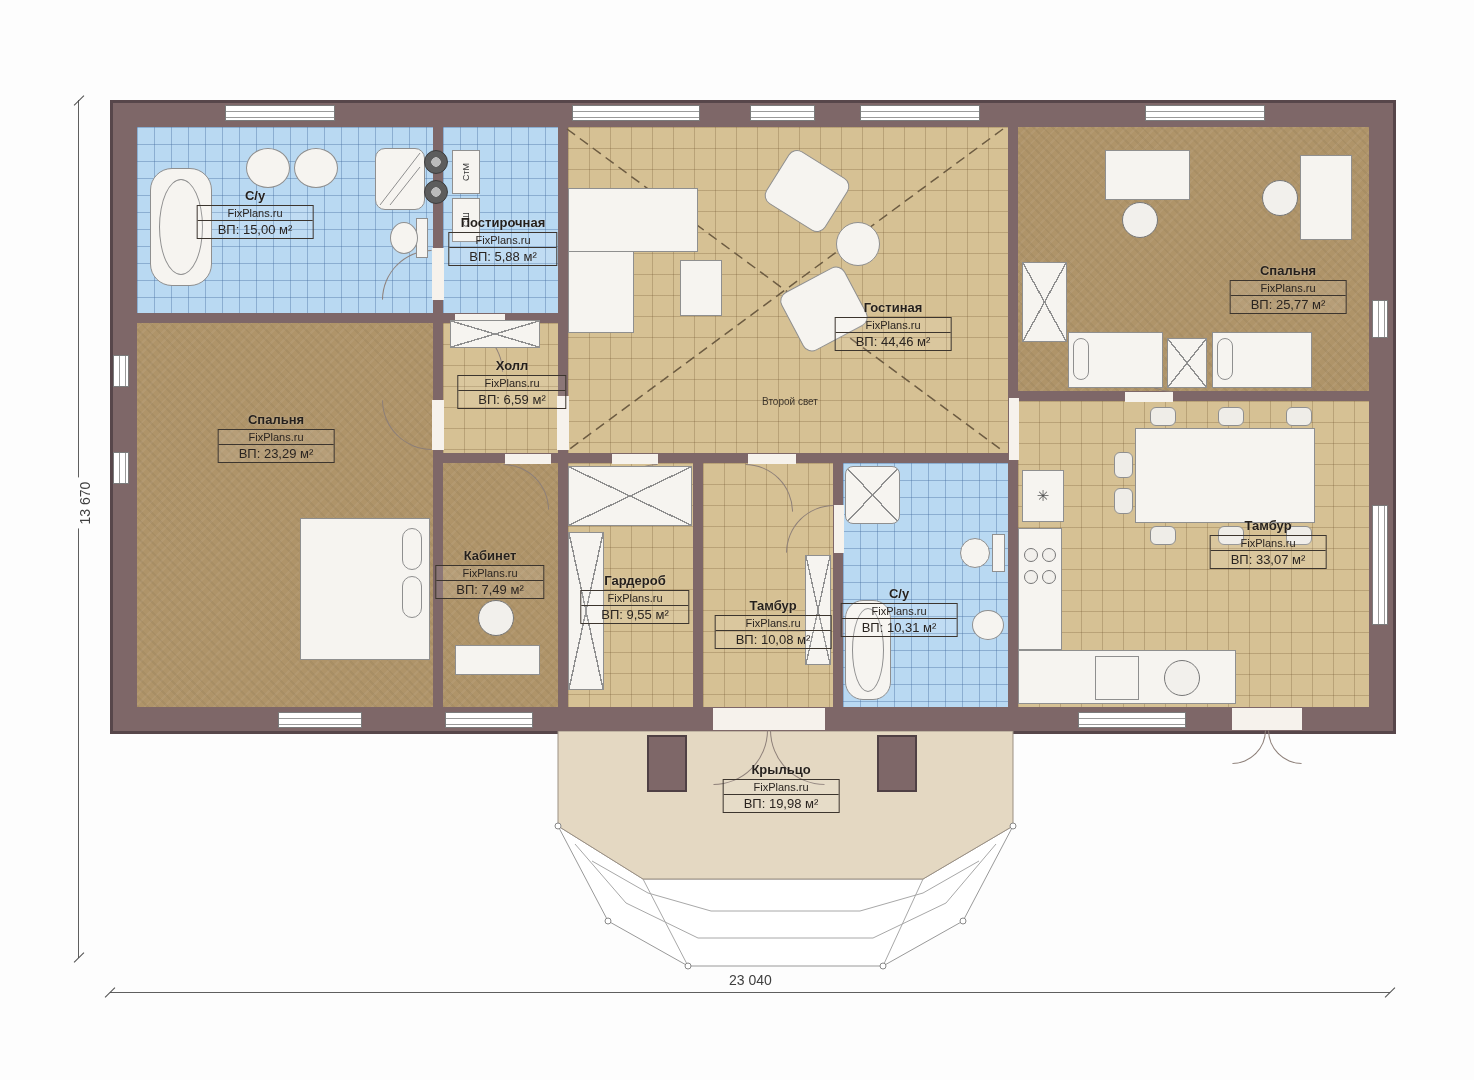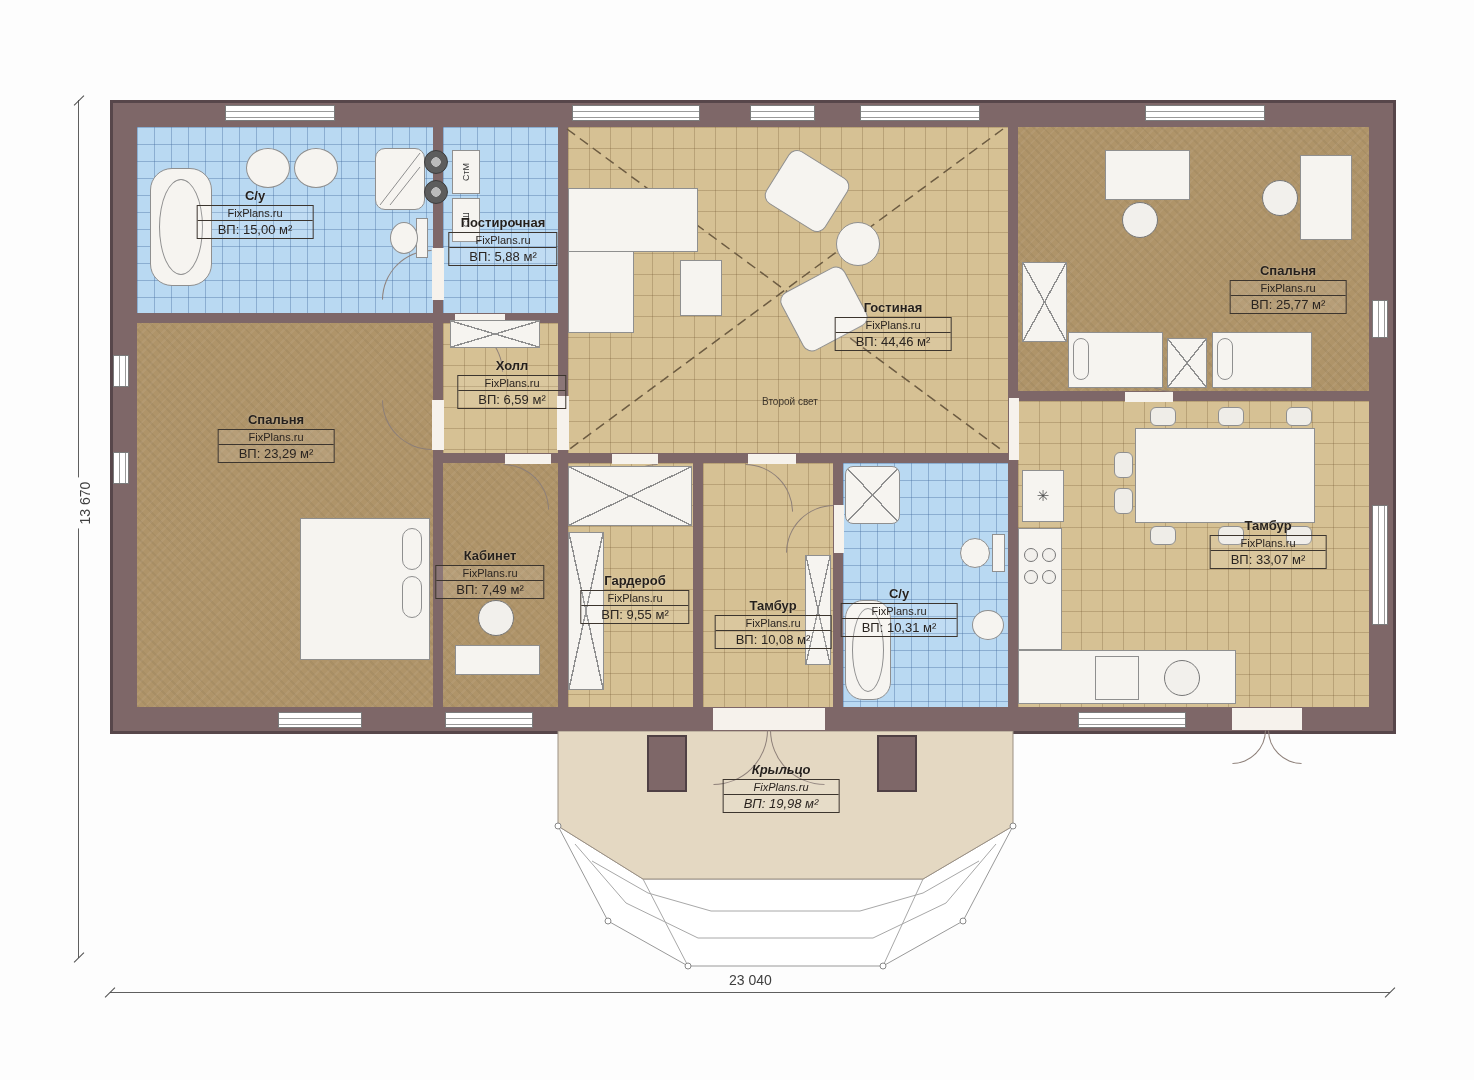--- a/index.html
+++ b/index.html
@@ -291,21 +291,21 @@
     <div class="larea">ВП: 10,31 м²</div>
   </div>
 </div>
 <div class="rlabel" style="left:1268px;top:518px;">
   <div class="rname">Тамбур</div>
   <div class="lbox">
     <div class="lbrand">FixPlans.ru</div>
     <div class="larea">ВП: 33,07 м²</div>
   </div>
 </div>
-<div class="rlabel" style="left:781px;top:762px;font-style:italic;">
+<div class="rlabel" style="left:781px;top:762px;">
   <div class="rname">Крыльцо</div>
   <div class="lbox">
     <div class="lbrand">FixPlans.ru</div>
     <div class="larea">ВП: 19,98 м²</div>
   </div>
 </div>
 
 <div class="dimline" style="left:78px;top:100px;width:1px;height:858px;"></div>
 <div class="tick" style="left:72px;top:100px;"></div>
 <div class="tick" style="left:72px;top:957px;"></div>

